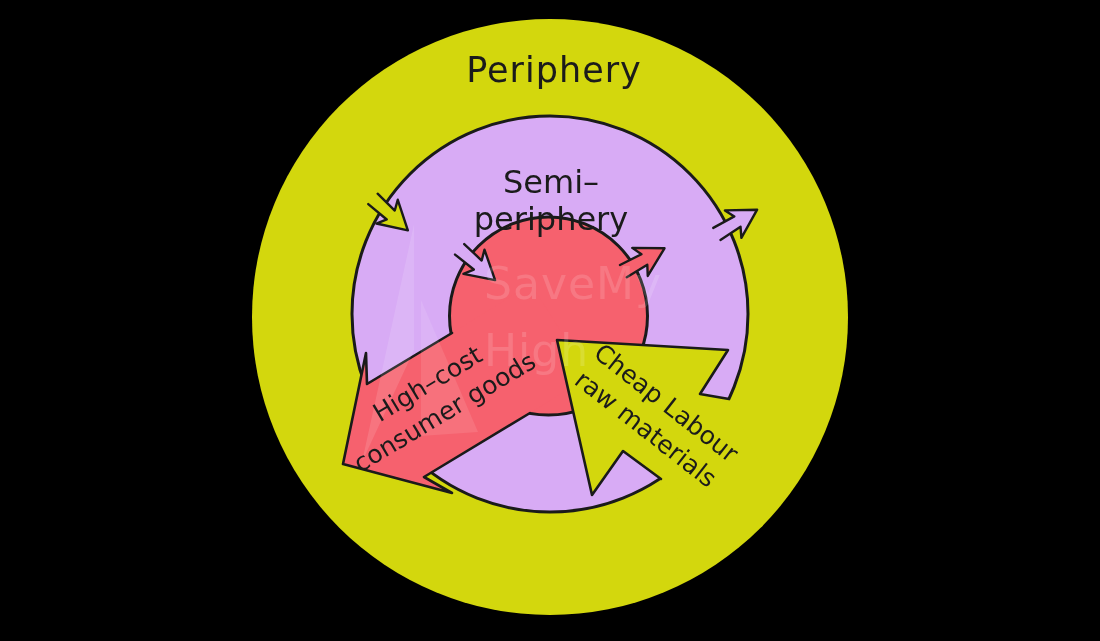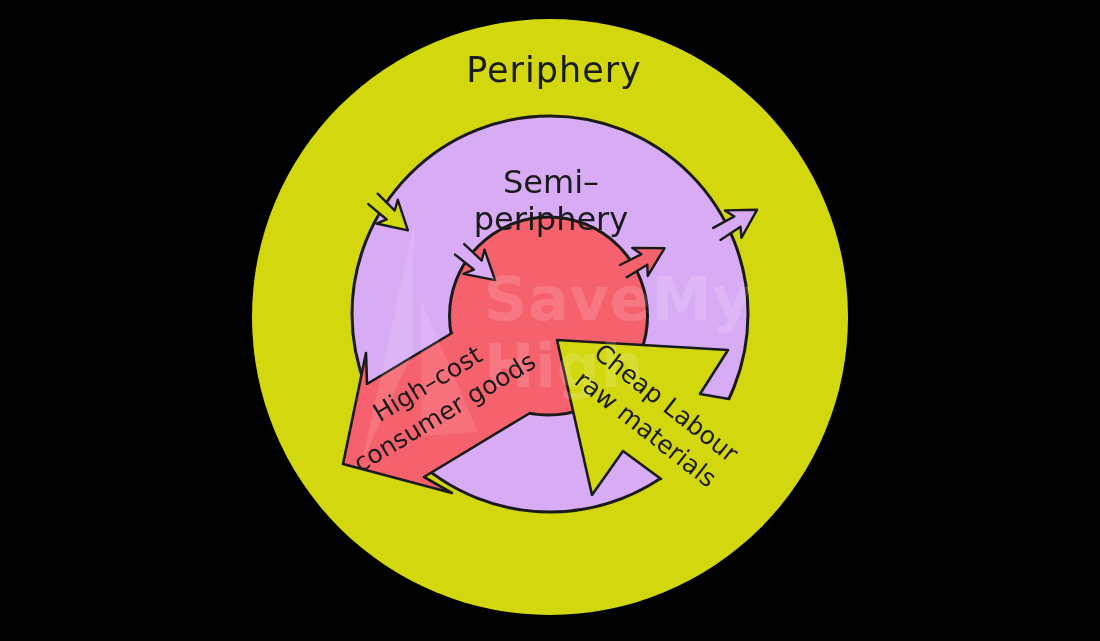--- a/index.html
+++ b/index.html
@@ -19,23 +19,23 @@
     text-align: center;
     user-select: none;
   }
   .lbl-periphery { left: 554px; top: 50px; transform: translateX(-50%); font-size: 35px; letter-spacing: 1px; }
   .lbl-semi      { left: 551px; top: 136px; transform: translateX(-50%); font-size: 32px; line-height: 37px; margin-top: 28px; }
   .lbl-core      { left: 552px; top: 278px; transform: translateX(-50%); font-size: 36px; letter-spacing: 1px; }
   .lbl-flow-red    { left: 436px; top: 398px; transform: translate(-50%,-50%) rotate(-31deg); font-size: 25px; line-height: 33px; }
   .lbl-flow-yellow { left: 656px; top: 416px; transform: translate(-50%,-50%) rotate(38deg);  font-size: 25px; line-height: 33px; }
   .watermark-text {
     position: absolute;
-    left: 484px; top: 266px;
-    font-size: 60px; line-height: 67px;
-    font-weight: bold;
+    left: 484px; top: 250px;
+    font-size: 44px; line-height: 67px;
+    font-weight: normal;
     color: rgba(255,255,255,0.15);
     letter-spacing: 1px;
     white-space: nowrap;
     user-select: none;
     pointer-events: none;
   }
 </style>
 </head>
 <body>
 

